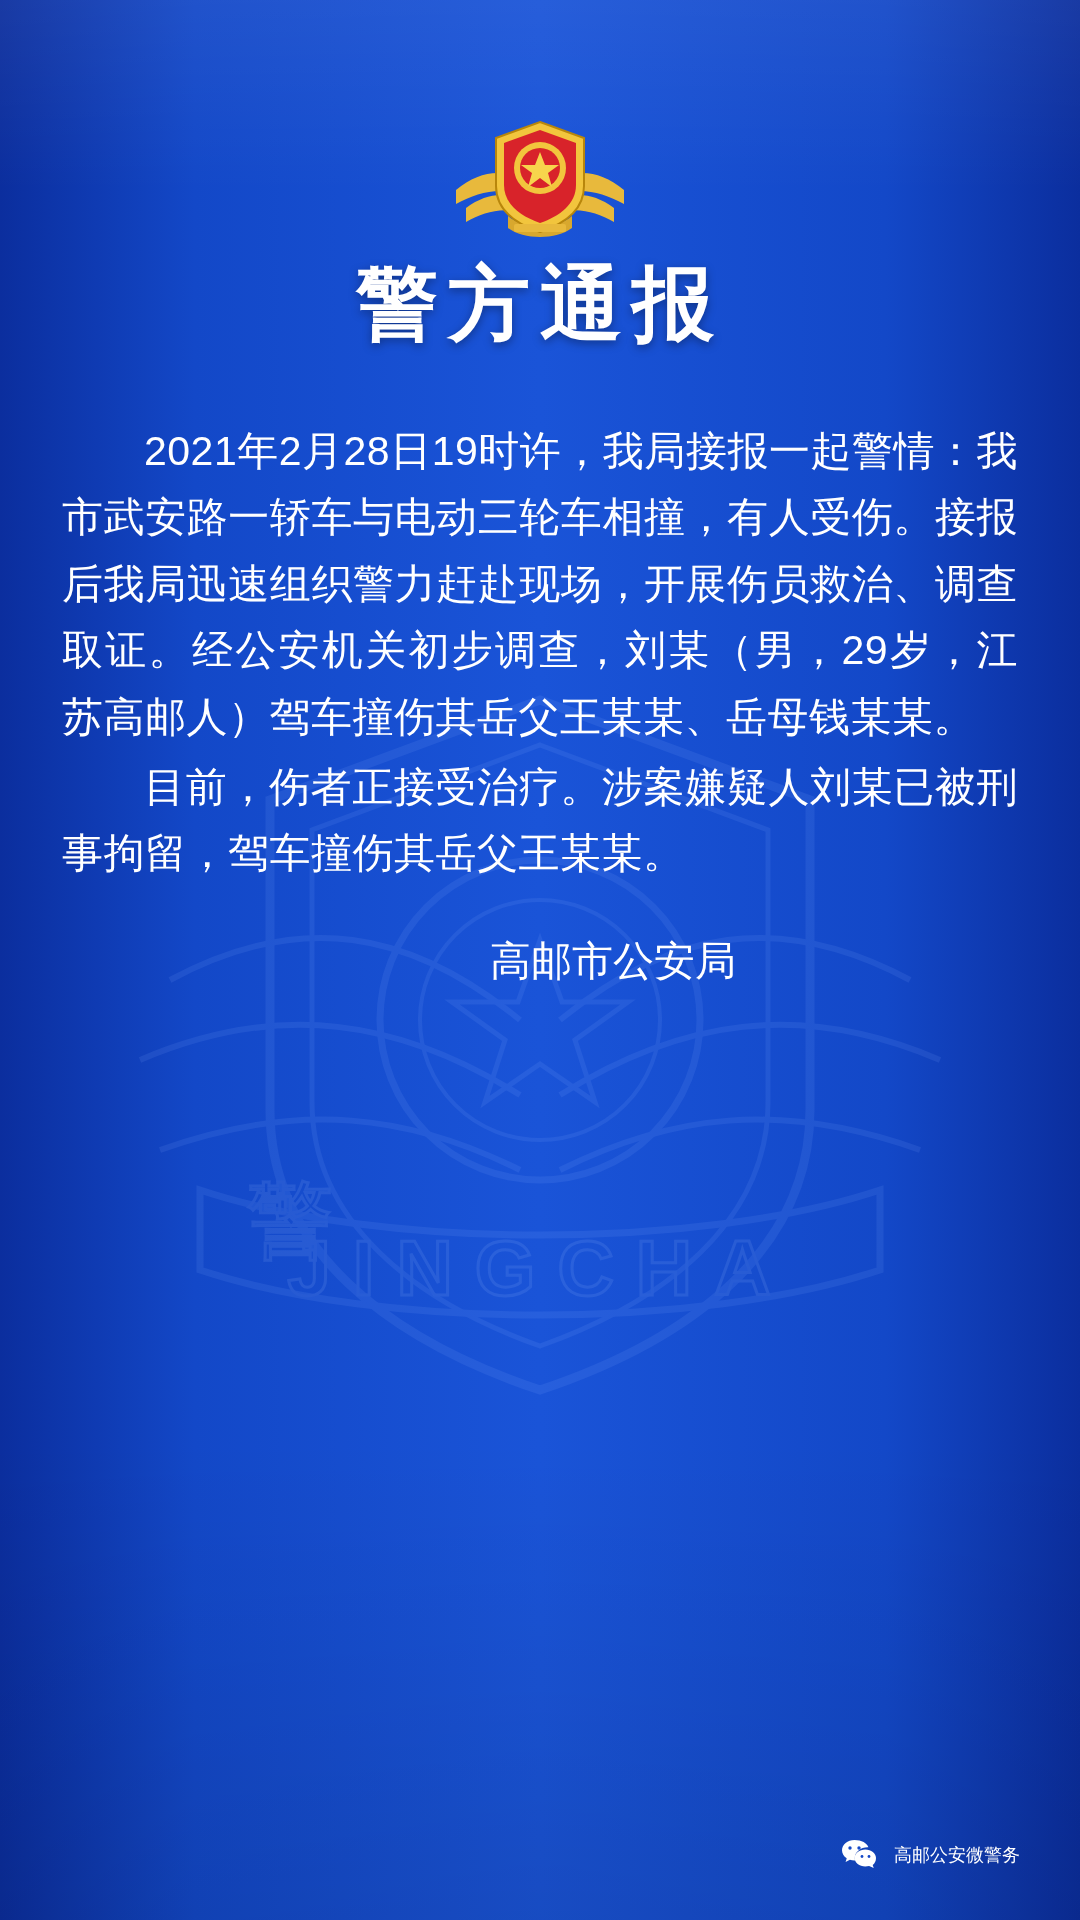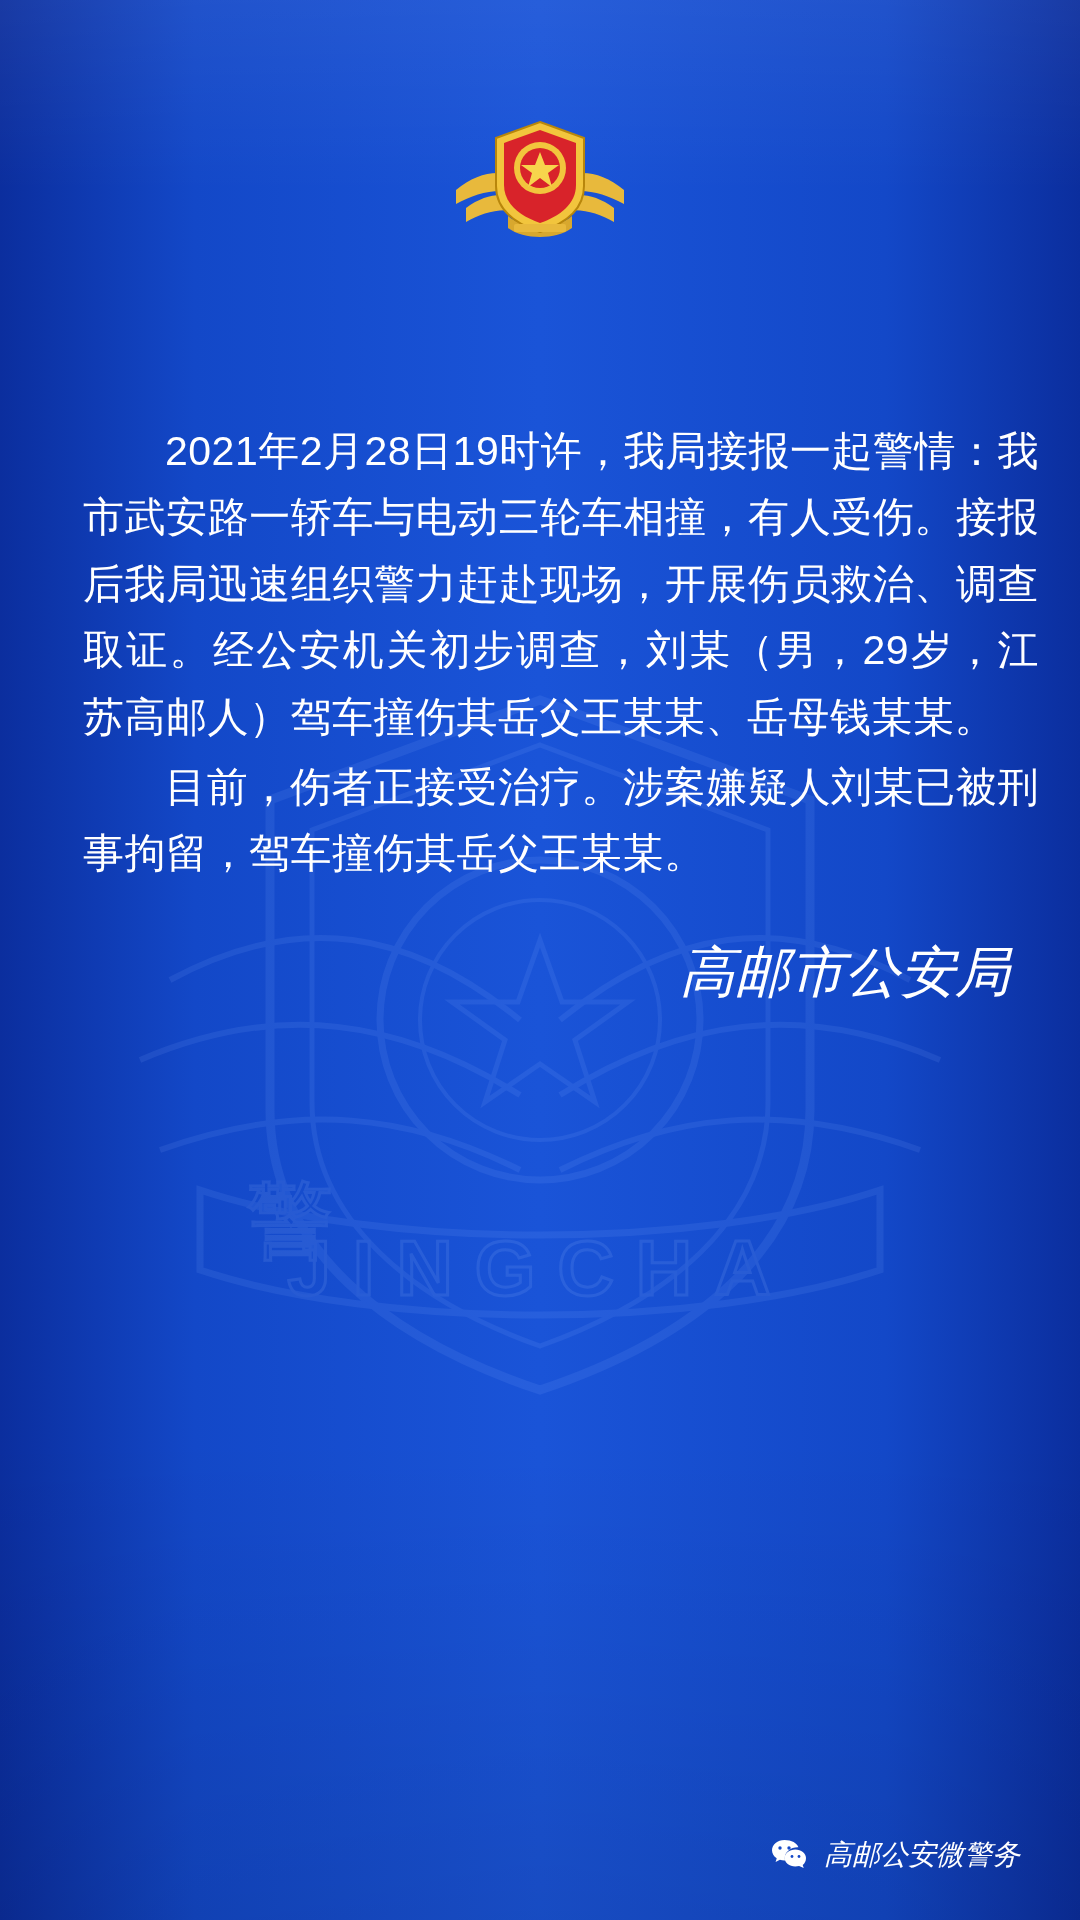--- a/index.html
+++ b/index.html
@@ -68,50 +68,46 @@
     position: absolute;
     top: 418px;
     left: 62px;
     width: 956px;
     font-size: 41px;
     line-height: 1.62;
     letter-spacing: 0.5px;
     color: #ffffff;
     text-align: justify;
     text-justify: inter-ideograph;
-    margin-left: 21px;
   }
   .body-text p {
     margin: 0 0 4px 0;
     text-indent: 2em;
   }
   .body-text p.first { text-indent: 2em; }
 
   .signature {
     position: absolute;
     right: 70px;
     top: 930px;
     width: 520px;
-    text-align: right;
-    font-size: 55px;
+    font-size: 41px;
     line-height: 1.55;
     color: #ffffff;
-    font-style: italic;
   }
 
   .footer {
     position: absolute;
     right: 60px;
     bottom: 44px;
     display: flex;
     align-items: center;
     gap: 14px;
-    font-size: 28px;
+    font-size: 18px;
     color: #ffffff;
-    font-style: italic;
   }
   .wechat-icon {
     width: 42px;
     height: 42px;
     flex: 0 0 auto;
   }
   .wechat-icon svg { width: 100%; height: 100%; display: block; }
 </style>
 </head>
 <body>
@@ -161,20 +157,21 @@
 
       <circle cx="90" cy="56" r="26" fill="#f2c53d"></circle>
       <circle cx="90" cy="56" r="20" fill="#d8232a"></circle>
 
       <path d="M90 40 L 95 53 L 109 53 L 98 61 L 102 75 L 90 66 L 78 75 L 82 61 L 71 53 L 85 53 Z" fill="#f7d44c"></path>
 
       <rect x="64" y="112" width="52" height="8" rx="2" fill="#e8b93c"></rect>
     </svg>
   </div>
 
+  <div class="title">警方通报</div>
 
   <div class="body-text">
     <p class="first">2021年2月28日19时许，我局接报一起警情：我市武安路一轿车与电动三轮车相撞，有人受伤。接报后我局迅速组织警力赶赴现场，开展伤员救治、调查取证。经公安机关初步调查，刘某（男，29岁，江苏高邮人）驾车撞伤其岳父王某某、岳母钱某某。</p>
     <p>目前，伤者正接受治疗。涉案嫌疑人刘某已被刑事拘留，驾车撞伤其岳父王某某。</p>
   </div>
 
   <div class="signature">
     <div>高邮市公安局</div>
   </div>
 

